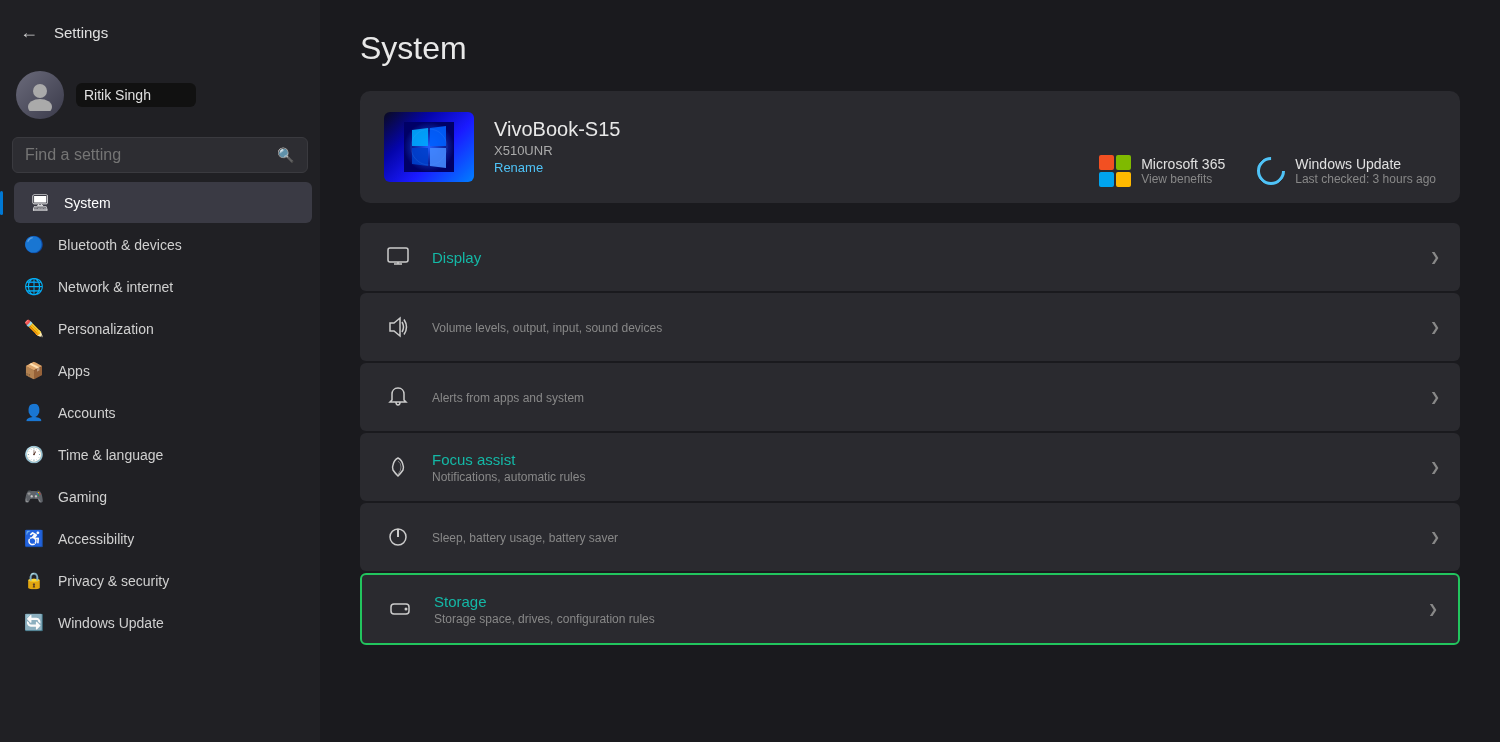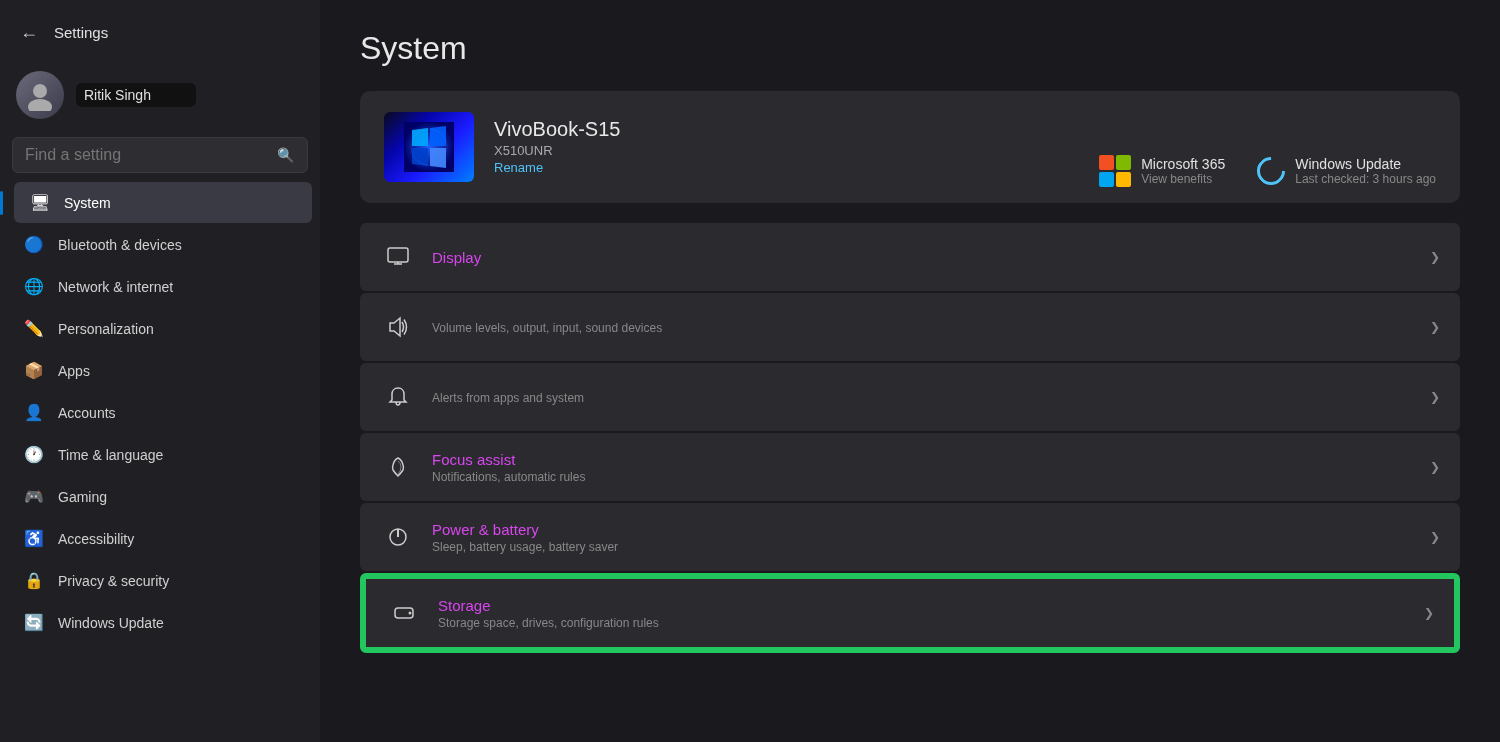--- a/index.html
+++ b/index.html
@@ -297,21 +297,21 @@
       border-radius: 6px;
       display: flex;
       align-items: center;
       padding: 16px 20px;
       cursor: pointer;
       transition: background 0.1s;
       position: relative;
     }
 
     .setting-item.highlighted {
-      border: 6px solid #22c55e;
+      border: 2px solid #22c55e;
       background: #2a2a2f;
     }
 
     .setting-icon {
       width: 36px;
       height: 36px;
       display: flex;
       align-items: center;
       justify-content: center;
       font-size: 18px;
@@ -319,21 +319,21 @@
       flex-shrink: 0;
       margin-right: 16px;
     }
 
     .setting-text {
       flex: 1;
     }
 
     .setting-name {
       font-size: 15px;
-      color: #d946ef;
+      color: #14b8a6;
       font-weight: 400;
     }
 
     .setting-desc {
       font-size: 12px;
       color: #888;
       margin-top: 2px;
     }
 
     .chevron {
@@ -537,21 +537,20 @@
     </div>
 
     <div class="setting-item">
       <div class="setting-icon">
         <svg width="22" height="22" viewBox="0 0 22 22" fill="none">
           <circle cx="11" cy="11" r="8" stroke="#ccc" stroke-width="1.5"></circle>
           <line x1="11" y1="3" x2="11" y2="11" stroke="#ccc" stroke-width="2"></line>
         </svg>
       </div>
       <div class="setting-text">
-        <div class="setting-name">Power &amp; battery</div>
         <div class="setting-desc">Sleep, battery usage, battery saver</div>
       </div>
       <span class="chevron">❯</span>
     </div>
 
     <div class="setting-item highlighted">
       <div class="setting-icon">
         <svg width="22" height="22" viewBox="0 0 22 22" fill="none">
           <rect x="2" y="6" width="18" height="10" rx="3" stroke="#ccc" stroke-width="1.5"></rect>
           <circle cx="17" cy="11" r="1.5" fill="#ccc"></circle>

